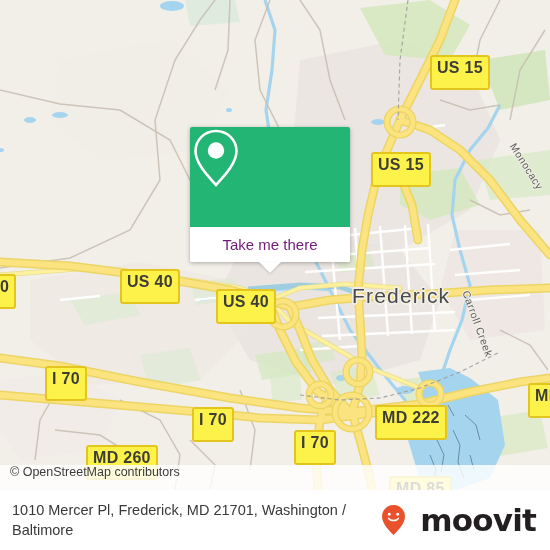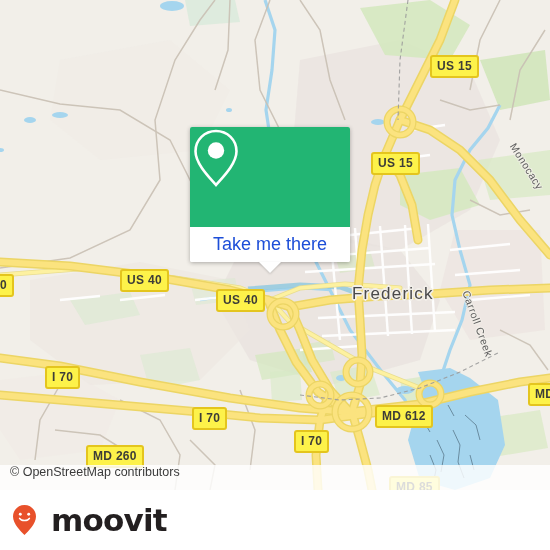--- a/index.html
+++ b/index.html
@@ -18,33 +18,33 @@
   #map svg{position:absolute;left:0;top:0;display:block;}
 
   
   .shield{
     position:absolute;
     background:#fdf24a;
     border:2px solid #e4c51e;
     border-radius:3px;
     color:#3d3d38;
     font-weight:bold;
-    font-size:12px;
+    font-size:16px;
     line-height:1;
-    padding:3px 5px 4px 5px;
+    padding:3px 5px 12px 5px;
     letter-spacing:0.3px;
     white-space:nowrap;
     font-family:"Liberation Sans","DejaVu Sans",sans-serif;
   }
 
   
   .place-label{
     position:absolute;
     color:#4a4a4a;
-    font-size:17px;
+    font-size:21px;
     letter-spacing:1.2px;
     white-space:nowrap;
     text-shadow:
        1.6px 0 #f2efe9, -1.6px 0 #f2efe9, 0 1.6px #f2efe9, 0 -1.6px #f2efe9,
        1.2px 1.2px #f2efe9, -1.2px 1.2px #f2efe9, 1.2px -1.2px #f2efe9, -1.2px -1.2px #f2efe9;
   }
   .water-label{
     position:absolute;
     color:#5c5c5c;
     font-size:10.5px;
@@ -65,22 +65,22 @@
   }
   #callout-top{
     height:100px;
     background:#22b573;
     border-radius:2px 2px 0 0;
     display:flex;align-items:center;justify-content:center;
   }
   #callout-bar{
     height:35px;
     display:flex;align-items:center;justify-content:center;
-    color:#1d4ed8;
-    font-size:18px;
+    color:#701a75;
+    font-size:15px;
     background:#fff;
     border-radius:0 0 2px 2px;
     position:relative;
   }
   #callout-tail{
     position:absolute;
     left:50%;margin-left:-11px;bottom:-11px;
     width:0;height:0;
     border-left:11px solid transparent;
     border-right:11px solid transparent;
@@ -322,21 +322,21 @@
 
     <div class="shield" style="left:430px;top:55px;">US 15</div>
     <div class="shield" style="left:371px;top:152px;">US 15</div>
     <div class="shield" style="left:120px;top:269px;">US 40</div>
     <div class="shield" style="left:216px;top:289px;">US 40</div>
     <div class="shield" style="left:-7px;top:274px;">0</div>
     <div class="shield" style="left:45px;top:366px;">I 70</div>
     <div class="shield" style="left:192px;top:407px;">I 70</div>
     <div class="shield" style="left:294px;top:430px;">I 70</div>
     <div class="shield" style="left:86px;top:445px;">MD 260</div>
-    <div class="shield" style="left:375px;top:405px;">MD 612</div>
+    <div class="shield" style="left:375px;top:405px;">MD 222</div>
     <div class="shield" style="left:389px;top:476px;">MD 85</div>
     <div class="shield" style="left:528px;top:383px;">MD</div>
 
     <div id="callout">
       <div id="callout-top">
         <svg width="52" height="62" viewBox="0 0 52 62">
           <path d="M26 4 C14.5 4 5.5 13 5.5 24.3 C5.5 37 20 51 26 58 C32 51 46.5 37 46.5 24.3 C46.5 13 37.5 4 26 4 Z" fill="none" stroke="#ffffff" stroke-width="2.6"></path>
           <circle cx="26" cy="23.5" r="8.2" fill="#ffffff"></circle>
         </svg>
       </div>
@@ -345,20 +345,21 @@
         <div id="callout-tail"></div>
       </div>
     </div>
 
     <div id="attribution">
       <span>© OpenStreetMap contributors</span>
     </div>
   </div>
 
   <div id="footer">
+    <div id="footer-text">1010 Mercer Pl, Frederick, MD 21701, Washington / Baltimore</div>
     <div id="brand">
       <svg width="25" height="32" viewBox="0 0 25 32">
         <path d="M12.5 1 C6.2 1 1 6.1 1 12.4 C1 19.6 9 27.5 12.5 31 C16 27.5 24 19.6 24 12.4 C24 6.1 18.8 1 12.5 1 Z" fill="#e8512b"></path>
         <circle cx="8.3" cy="10.3" r="1.45" fill="#ffffff"></circle>
         <circle cx="16.7" cy="10.3" r="1.45" fill="#ffffff"></circle>
         <path d="M7.6 14.4 C9.3 17.3 15.7 17.3 17.4 14.4" fill="none" stroke="#ffffff" stroke-width="1.5" stroke-linecap="round"></path>
       </svg>
       <span id="brand-word">moovit</span>
     </div>
   </div>

